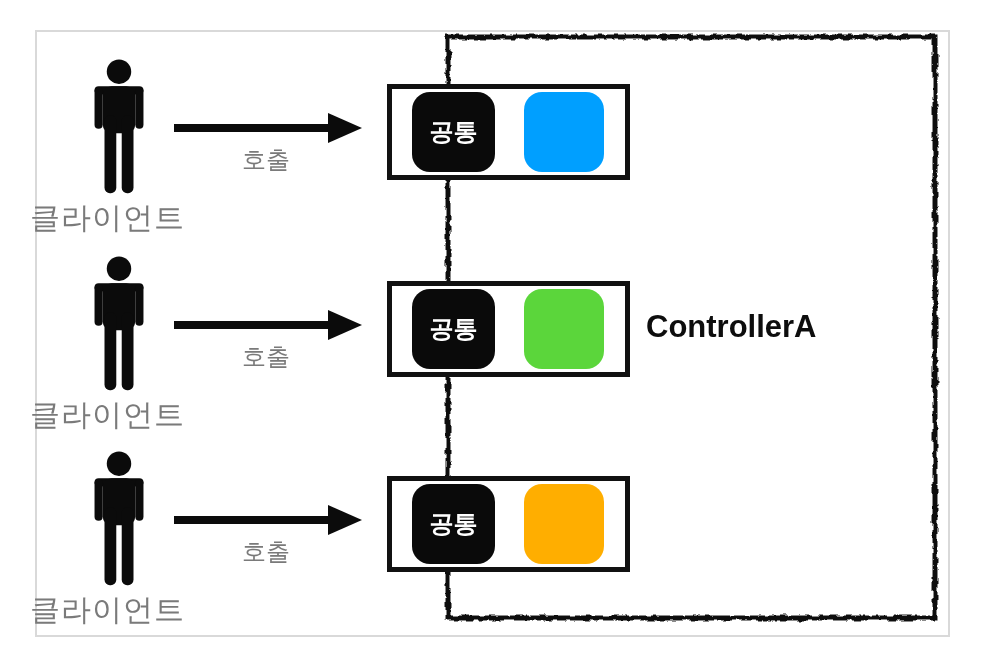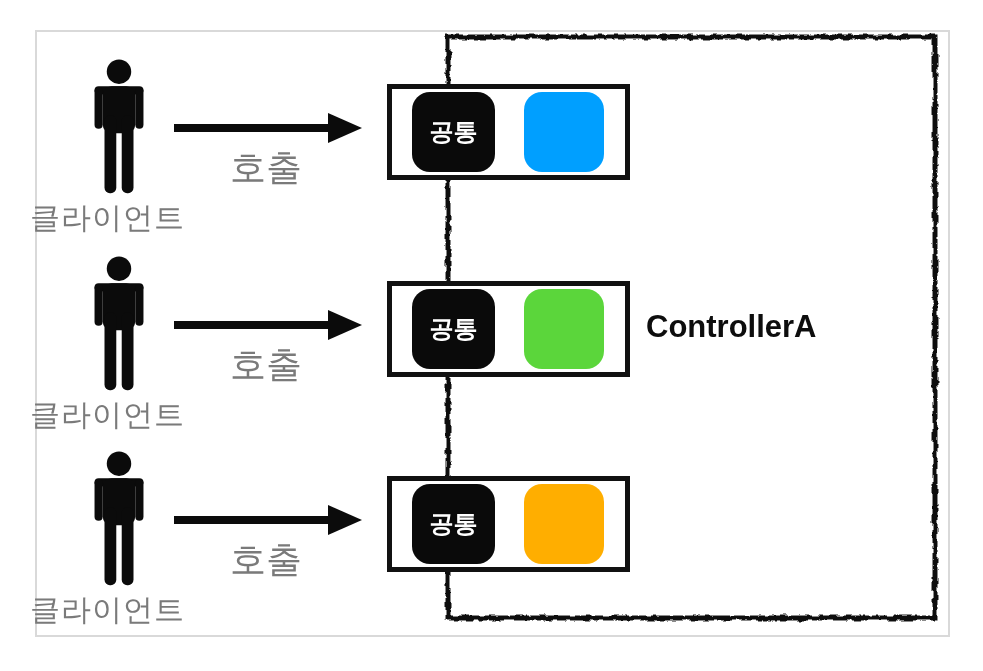--- a/index.html
+++ b/index.html
@@ -69,21 +69,21 @@
     top: 50px;
     width: 192px;
     height: 40px;
   }
   .call-label {
     position: absolute;
     left: 216px;
     top: 86px;
     width: 100px;
     text-align: center;
-    font-size: 36px;
+    font-size: 24px;
     font-weight: 500;
     color: #7a7a7a;
   }
   .controller-box {
     position: absolute;
     left: 387px;
     top: 26px;
     width: 243px;
     height: 96px;
     box-sizing: border-box;

